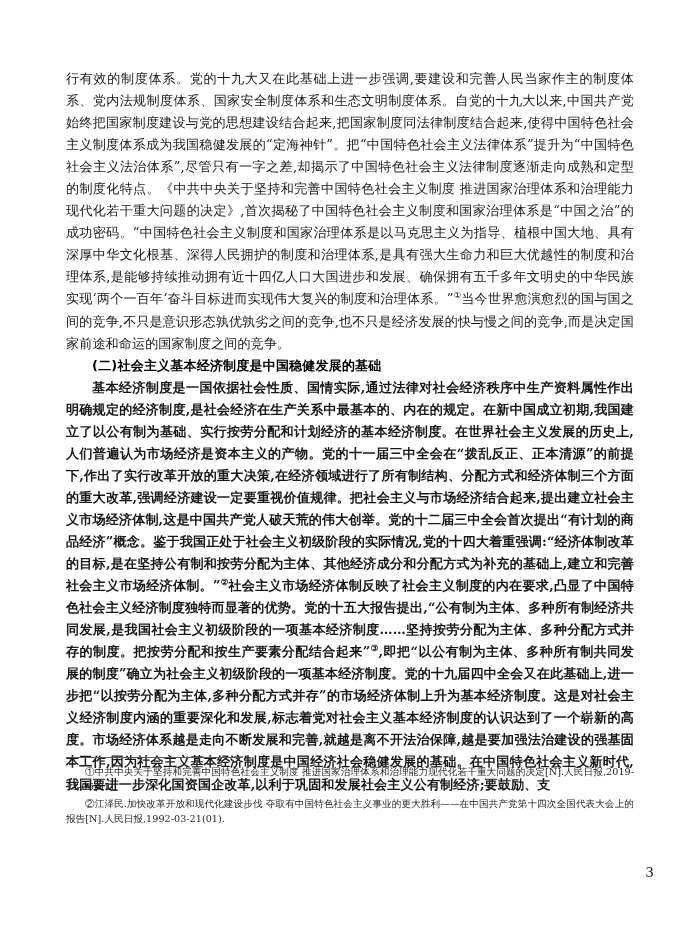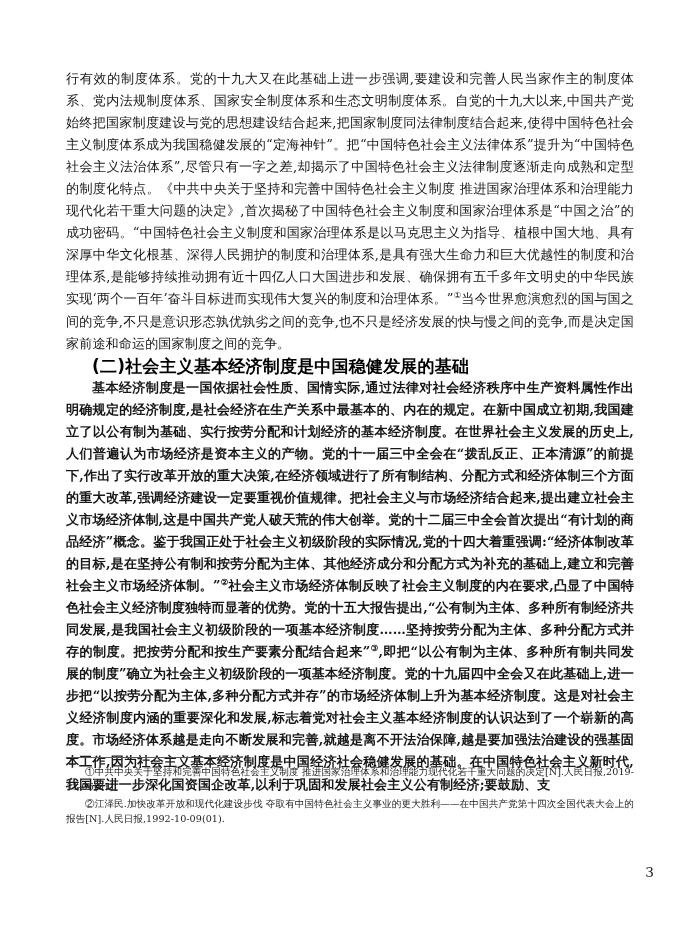--- a/index.html
+++ b/index.html
@@ -43,21 +43,21 @@
     text-indent: 0;
   }
 
   p.indent {
     text-indent: 26px;
     font-weight: bold;
   }
 
   h2.section-heading {
     margin: 0;
-    font-size: 17px;
+    font-size: 13px;
     line-height: 22.05px;
     font-weight: bold;
     text-indent: 26px;
     letter-spacing: 0.2px;
     color: #000;
     font-family: "DejaVu Sans", "Liberation Sans", sans-serif;
   }
 
   sup.fn-ref {
     font-size: 8.4px;
@@ -111,18 +111,18 @@
 
     <h2 class="section-heading">(二)社会主义基本经济制度是中国稳健发展的基础</h2>
 
     <p class="body-para indent"><span>基本经济制度是一国依据社会性质、国情实际,通过法律对社会经济秩序中生产资料属性作出明确规定的经济制度,是社会经济在生产关系中最基本的、内在的规定。在新中国成立初期,我国建立了以公有制为基础、实行按劳分配和计划经济的基本经济制度。在世界社会主义发展的历史上,人们普遍认为市场经济是资本主义的产物。党的十一届三中全会在“拨乱反正、正本清源”的前提下,作出了实行改革开放的重大决策,在经济领域进行了所有制结构、分配方式和经济体制三个方面的重大改革,强调经济建设一定要重视价值规律。把社会主义与市场经济结合起来,提出建立社会主义市场经济体制,这是中国共产党人破天荒的伟大创举。党的十二届三中全会首次提出“有计划的商品经济”概念。鉴于我国正处于社会主义初级阶段的实际情况,党的十四大着重强调:“经济体制改革的目标,是在坚持公有制和按劳分配为主体、其他经济成分和分配方式为补充的基础上,建立和完善社会主义市场经济体制。”</span><sup class="fn-ref">②</sup><span>社会主义市场经济体制反映了社会主义制度的内在要求,凸显了中国特色社会主义经济制度独特而显著的优势。党的十五大报告提出,“公有制为主体、多种所有制经济共同发展,是我国社会主义初级阶段的一项基本经济制度……坚持按劳分配为主体、多种分配方式并存的制度。把按劳分配和按生产要素分配结合起来”</span><sup class="fn-ref">③</sup><span>,即把“以公有制为主体、多种所有制共同发展的制度”确立为社会主义初级阶段的一项基本经济制度。党的十九届四中全会又在此基础上,进一步把“以按劳分配为主体,多种分配方式并存”的市场经济体制上升为基本经济制度。这是对社会主义经济制度内涵的重要深化和发展,标志着党对社会主义基本经济制度的认识达到了一个崭新的高度。市场经济体系越是走向不断发展和完善,就越是离不开法治保障,越是要加强法治建设的强基固本工作,因为社会主义基本经济制度是中国经济社会稳健发展的基础。在中国特色社会主义新时代,我国要进一步深化国资国企改革,以利于巩固和发展社会主义公有制经济;要鼓励、支</span></p>
 
   </div>
 
   <div class="footnote-zone">
     <div class="fn-rule"></div>
     <p class="footnote">①中共中央关于坚持和完善中国特色社会主义制度 推进国家治理体系和治理能力现代化若干重大问题的决定[N].人民日报,2019-11-06(01).</p>
-    <p class="footnote">②江泽民.加快改革开放和现代化建设步伐 夺取有中国特色社会主义事业的更大胜利——在中国共产党第十四次全国代表大会上的报告[N].人民日报,1992-10-09(01).</p>
+    <p class="footnote">②江泽民.加快改革开放和现代化建设步伐 夺取有中国特色社会主义事业的更大胜利——在中国共产党第十四次全国代表大会上的报告[N].人民日报,1992-03-21(01).</p>
   </div>
 
   <div class="page-number">3</div>
 
 </div>
 
 </body></html>

